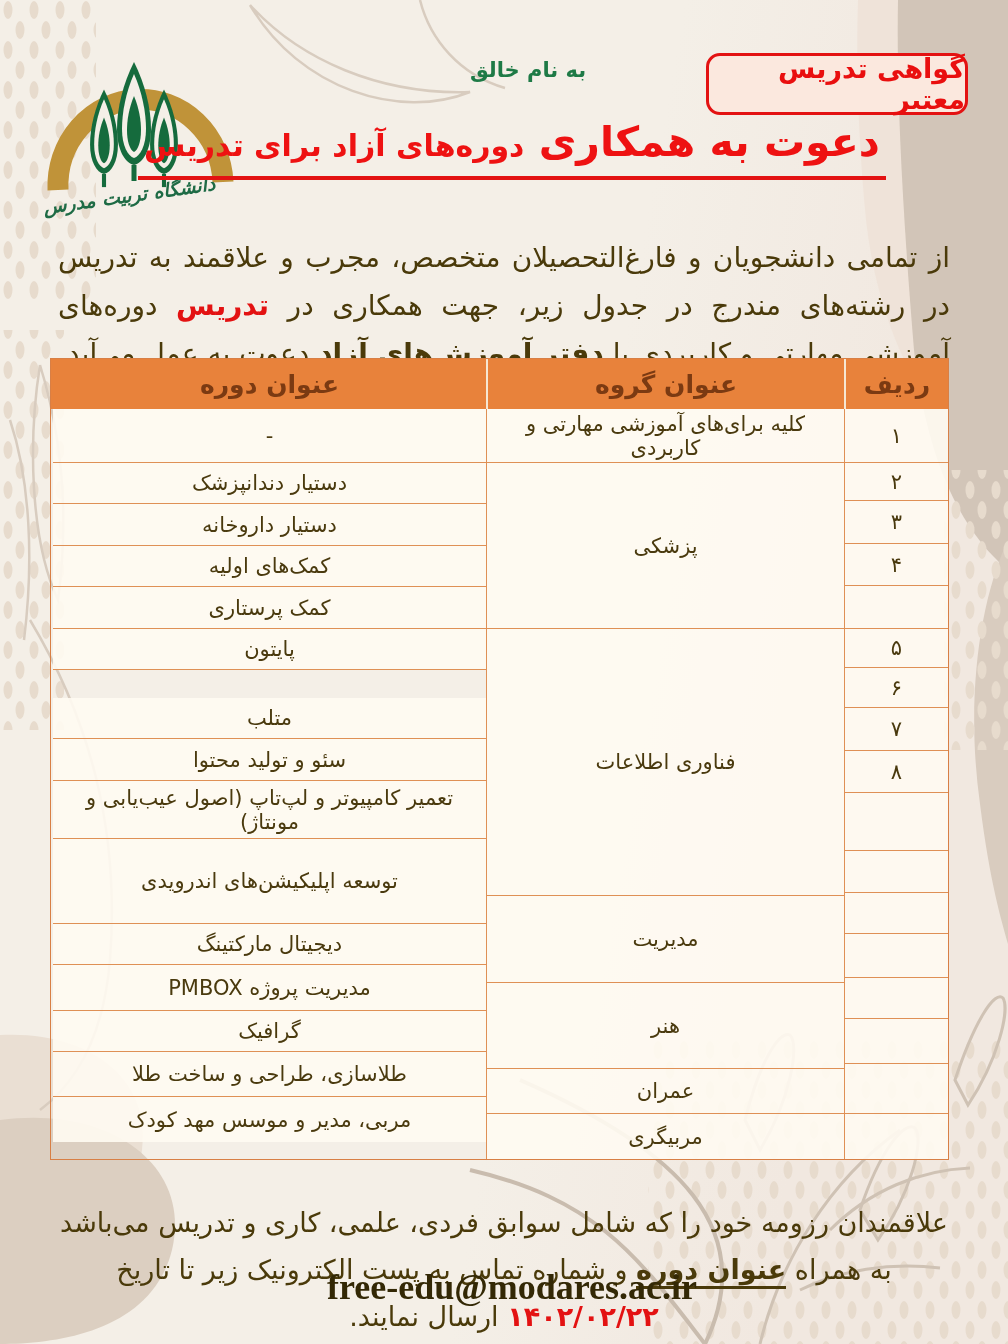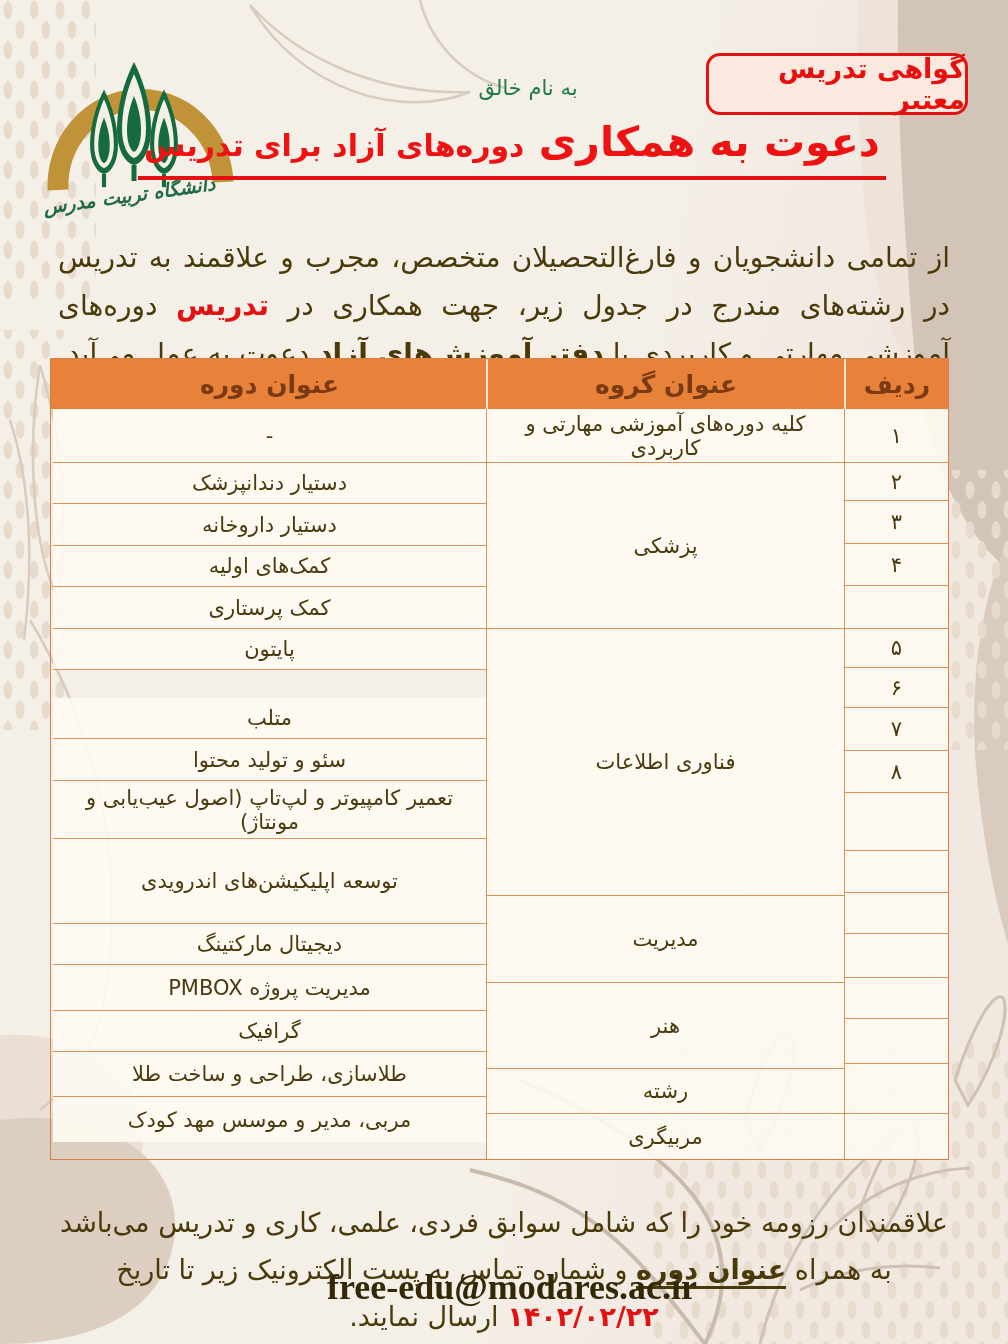--- a/index.html
+++ b/index.html
@@ -6,21 +6,21 @@
   body{font-family:"DejaVu Sans",sans-serif;}
   .page{position:relative;width:1008px;height:1344px;overflow:hidden;
         background:linear-gradient(100deg,#f4efe7 55%,#f1e8e0 80%);direction:rtl;}
   .bg-svg{position:absolute;inset:0;z-index:0;}
 
   
   .logo{position:absolute;top:30px;right:758px;left:18px;width:232px;height:190px;z-index:2;}
 
   
   .bismillah{position:absolute;top:58px;left:418px;width:220px;text-align:center;
-             color:#1e7a46;font-weight:normal;font-size:21px;z-index:2;margin-top:18px;}
+             color:#1e7a46;font-weight:bold;font-size:21px;z-index:2;}
 
   
   .badge{position:absolute;top:53px;left:706px;width:256px;height:56px;z-index:2;
          background:#fbe8de;border:3px solid #e31212;border-radius:14px;
          display:flex;align-items:center;justify-content:center;
          color:#e90f0f;font-weight:bold;font-size:27px;}
 
   
   .title-wrap{position:absolute;top:118px;left:8px;width:100%;text-align:center;z-index:2;}
   .title-inner{display:inline-block;border-bottom:4px solid #e31212;padding:0 6px 10px 6px;color:#ee1212;font-weight:bold;}
@@ -162,26 +162,26 @@
           <div class="cell" style="height: 58px;"></div>
           <div class="cell" style="height: 42px;"></div>
           <div class="cell" style="height: 41px;"></div>
           <div class="cell" style="height: 44px;"></div>
           <div class="cell" style="height: 41px;"></div>
           <div class="cell" style="height: 45px;"></div>
           <div class="cell" style="height: 50px;"></div>
           <div class="cell" style="height: 45px;"></div>
         </div>
       <div class="tcol w-group">
-          <div class="cell" style="height: 54px;">کلیه دوره‌های آموزشی مهارتی و کاربردی</div>
+          <div class="cell" style="height: 54px;">کلیه برای‌های آموزشی مهارتی و کاربردی</div>
           <div class="cell" style="height: 166px;">پزشکی</div>
           <div class="cell" style="height: 267px;">فناوری اطلاعات</div>
           <div class="cell" style="height: 87px;">مدیریت</div>
           <div class="cell" style="height: 86px;">هنر</div>
-          <div class="cell" style="height: 45px;">رشته</div>
+          <div class="cell" style="height: 45px;">عمران</div>
           <div class="cell" style="height: 45px;">مربیگری</div>
         </div>
       <div class="tcol w-course">
           <div class="cell" style="height: 54px;">-</div>
           <div class="cell" style="height: 41px;">دستیار دندانپزشک</div>
           <div class="cell" style="height: 42px;">دستیار داروخانه</div>
           <div class="cell" style="height: 41px;">کمک‌های اولیه</div>
           <div class="cell" style="height: 42px;">کمک پرستاری</div>
           <div class="cell" style="height: 41px;">پایتون</div>
           <div class="cell" style="height: 41px; margin-top: 28px;">متلب</div>

